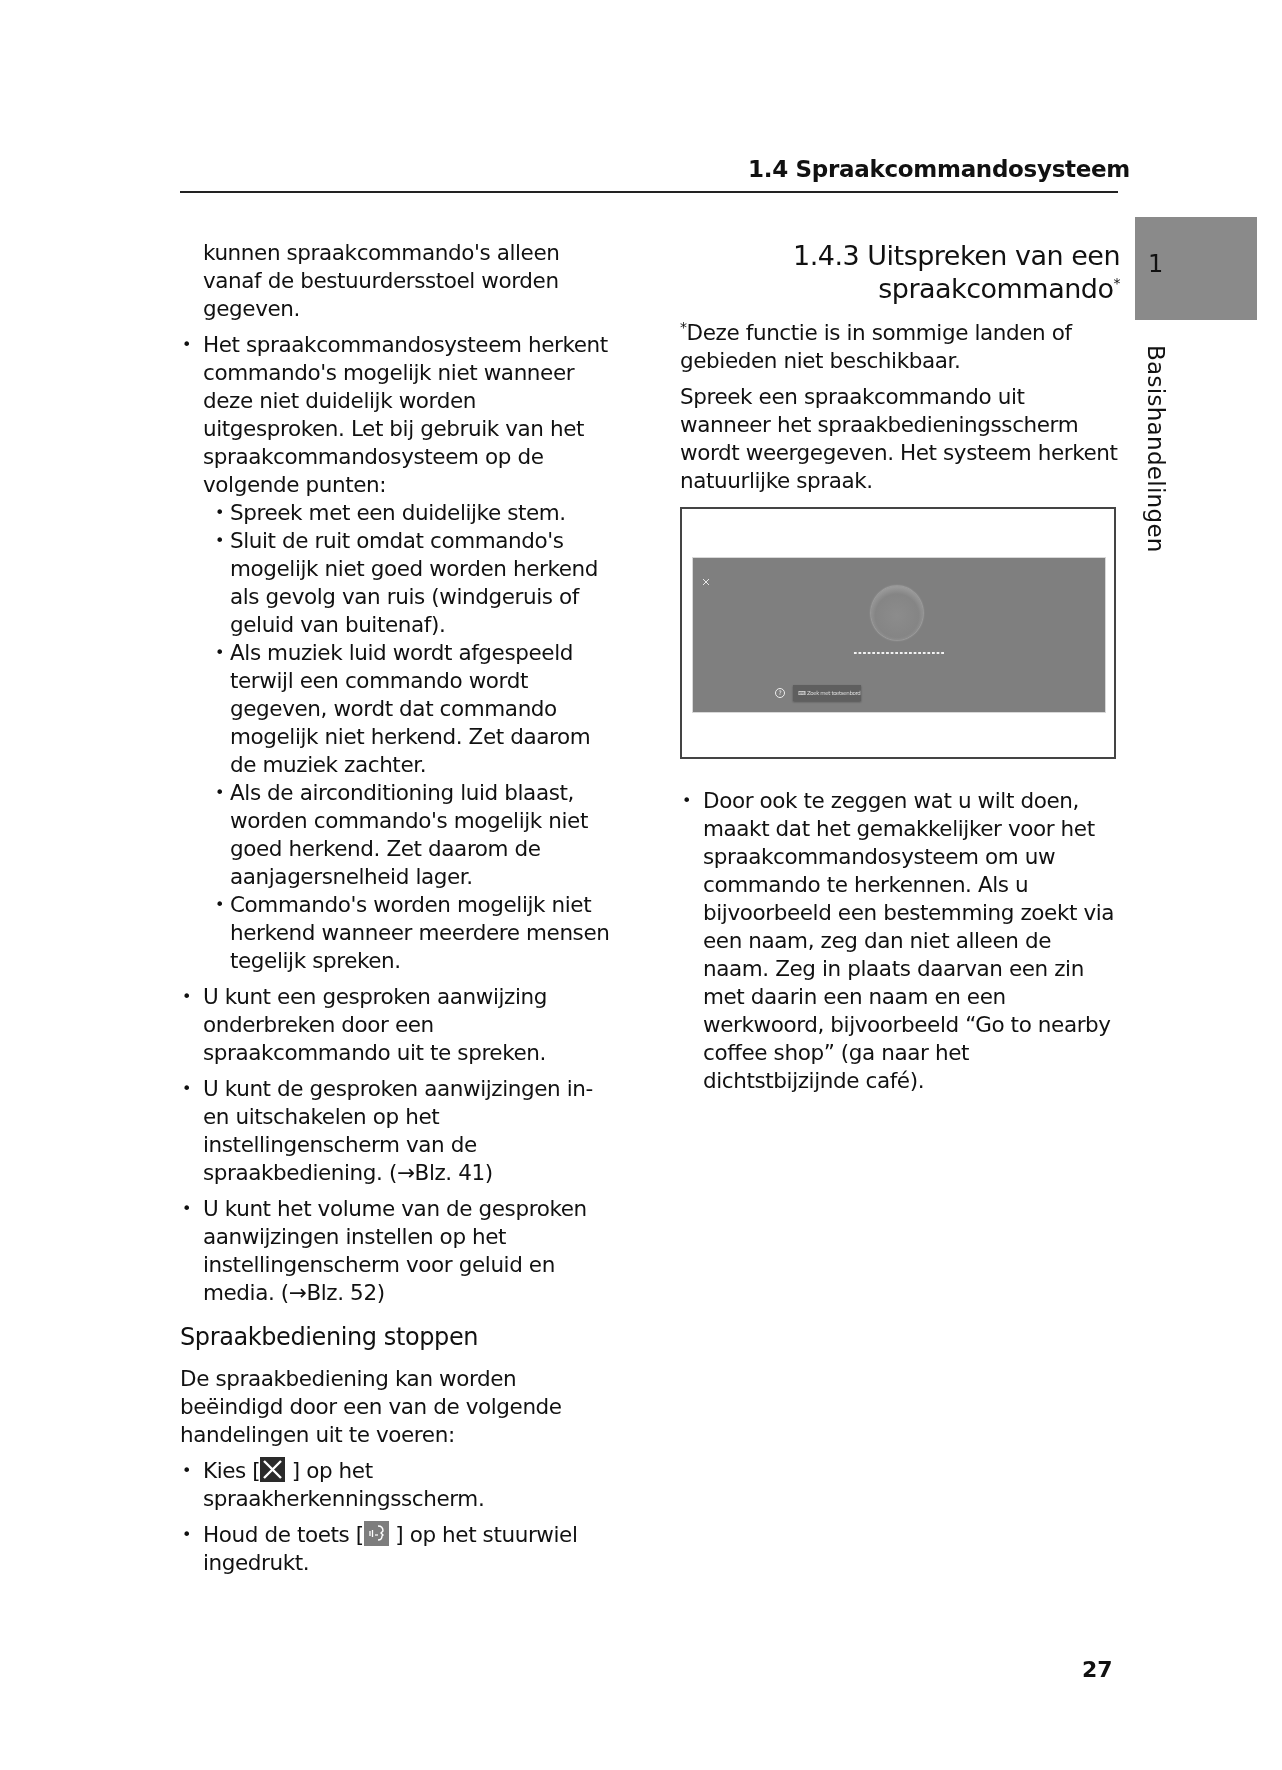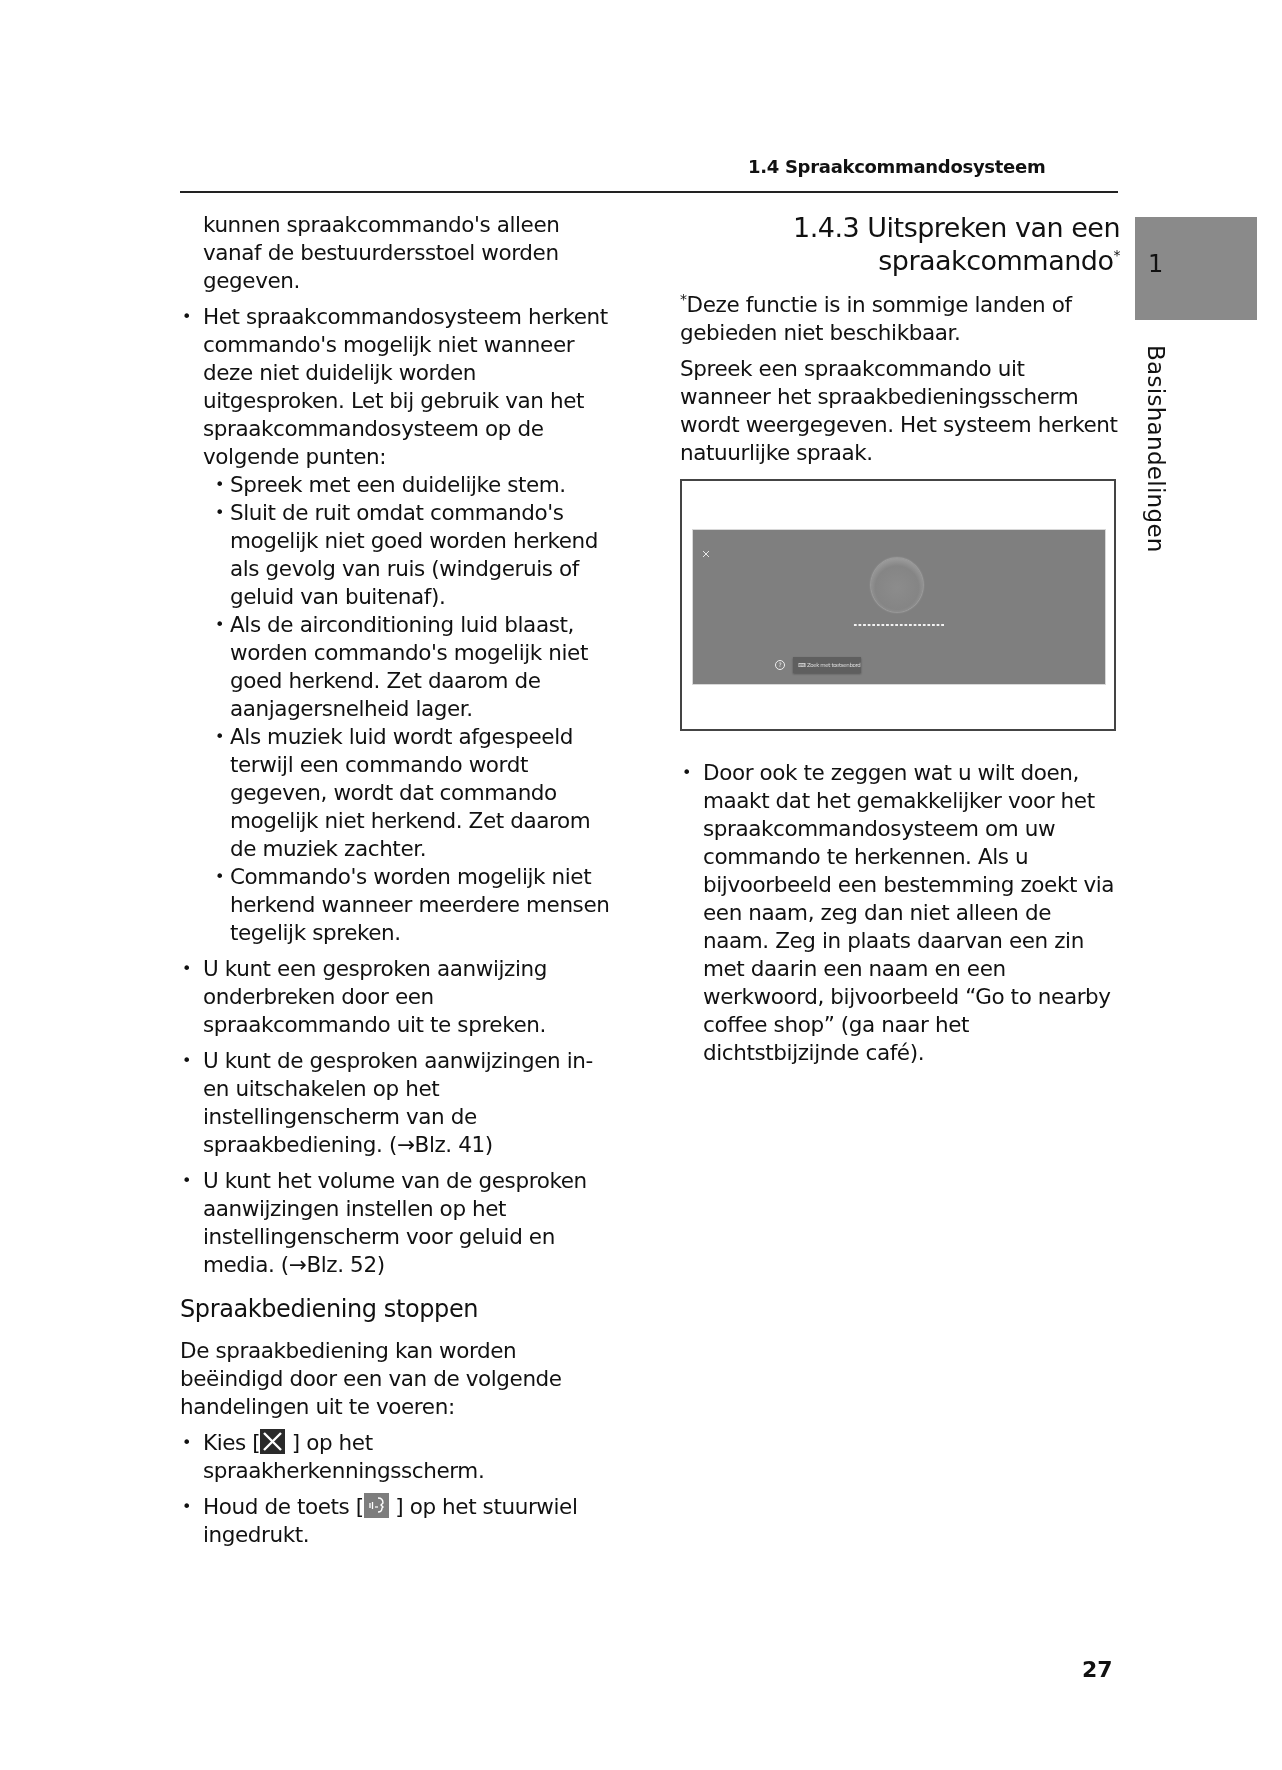--- a/index.html
+++ b/index.html
@@ -3,40 +3,40 @@
 <meta charset="utf-8">
 <style>
   html, body { margin: 0; padding: 0; background: #ffffff; }
   body {
     width: 1282px; height: 1770px; position: relative; overflow: hidden;
     font-family: "DejaVu Sans", "Liberation Sans", sans-serif;
     color: #111111;
   }
   .header-title {
     position: absolute; left: 748px; top: 156px;
-    font-size: 18px; font-weight: bold; letter-spacing: -0.3px;
+    font-size: 23px; font-weight: bold; letter-spacing: -0.3px;
     white-space: nowrap;
   }
   .header-rule {
     position: absolute; left: 180px; top: 191px; width: 938px; height: 2px;
     background: #222;
   }
   .chapter-tab {
     position: absolute; left: 1135px; top: 217px; width: 122px; height: 103px;
     background: #8a8a8a;
   }
   .chapter-num {
     position: absolute; left: 1148px; top: 250px; font-size: 24px; color: #111;
   }
   .chapter-label {
     position: absolute; left: 1143px; top: 345px;
     writing-mode: vertical-rl; font-size: 23px; color: #111;
     letter-spacing: 0.3px;
   }
-  .col { position: absolute; font-size: 21.5px; line-height: 28px; letter-spacing: -0.4px; }
+  .col { position: absolute; font-size: 21.5px; line-height: 28px; letter-spacing: -0.4px; margin-top: 28px; }
   .col-left { left: 180px; top: 211px; width: 440px; }
   .col-right { left: 680px; top: 211px; width: 440px; }
   p { margin: 0 0 8px 0; }
   .indent { padding-left: 23px; }
   ul.bullets { list-style: none; margin: 0; padding: 0; }
   ul.bullets > li { position: relative; padding-left: 23px; margin-bottom: 8px; }
   ul.bullets > li::before {
     content: "•"; position: absolute; left: 2px; top: 0; font-size: 16px;
   }
   ul.sub { list-style: none; margin: 0; padding: 0 0 0 0; }
@@ -104,22 +104,22 @@
 
 <div class="col col-left">
   <p class="indent">kunnen spraakcommando's alleen vanaf de bestuurdersstoel worden gegeven.</p>
 
   <ul class="bullets">
     <li>
       <span>Het spraakcommandosysteem herkent commando's mogelijk niet wanneer deze niet duidelijk worden uitgesproken. Let bij gebruik van het spraakcommandosysteem op de volgende punten:</span>
       <ul class="sub">
         <li>Spreek met een duidelijke stem.</li>
         <li>Sluit de ruit omdat commando's mogelijk niet goed worden herkend als gevolg van ruis (windgeruis of geluid van buitenaf).</li>
+        <li>Als muziek luid wordt afgespeeld terwijl een commando wordt gegeven, wordt dat commando mogelijk niet herkend. Zet daarom de muziek zachter.</li>
         <li>Als de airconditioning luid blaast, worden commando's mogelijk niet goed herkend. Zet daarom de aanjagersnelheid lager.</li>
-        <li>Als muziek luid wordt afgespeeld terwijl een commando wordt gegeven, wordt dat commando mogelijk niet herkend. Zet daarom de muziek zachter.</li>
         <li>Commando's worden mogelijk niet herkend wanneer meerdere mensen tegelijk spreken.</li>
       </ul>
     </li>
     <li>U kunt een gesproken aanwijzing onderbreken door een spraakcommando uit te spreken.</li>
     <li>U kunt de gesproken aanwijzingen in- en uitschakelen op het instellingenscherm van de spraakbediening. (→Blz. 41)</li>
     <li>U kunt het volume van de gesproken aanwijzingen instellen op het instellingenscherm voor geluid en media. (→Blz. 52)</li>
   </ul>
 
   <h2 class="subhead">Spraakbediening stoppen</h2>
   <p>De spraakbediening kan worden beëindigd door een van de volgende handelingen uit te voeren:</p>

